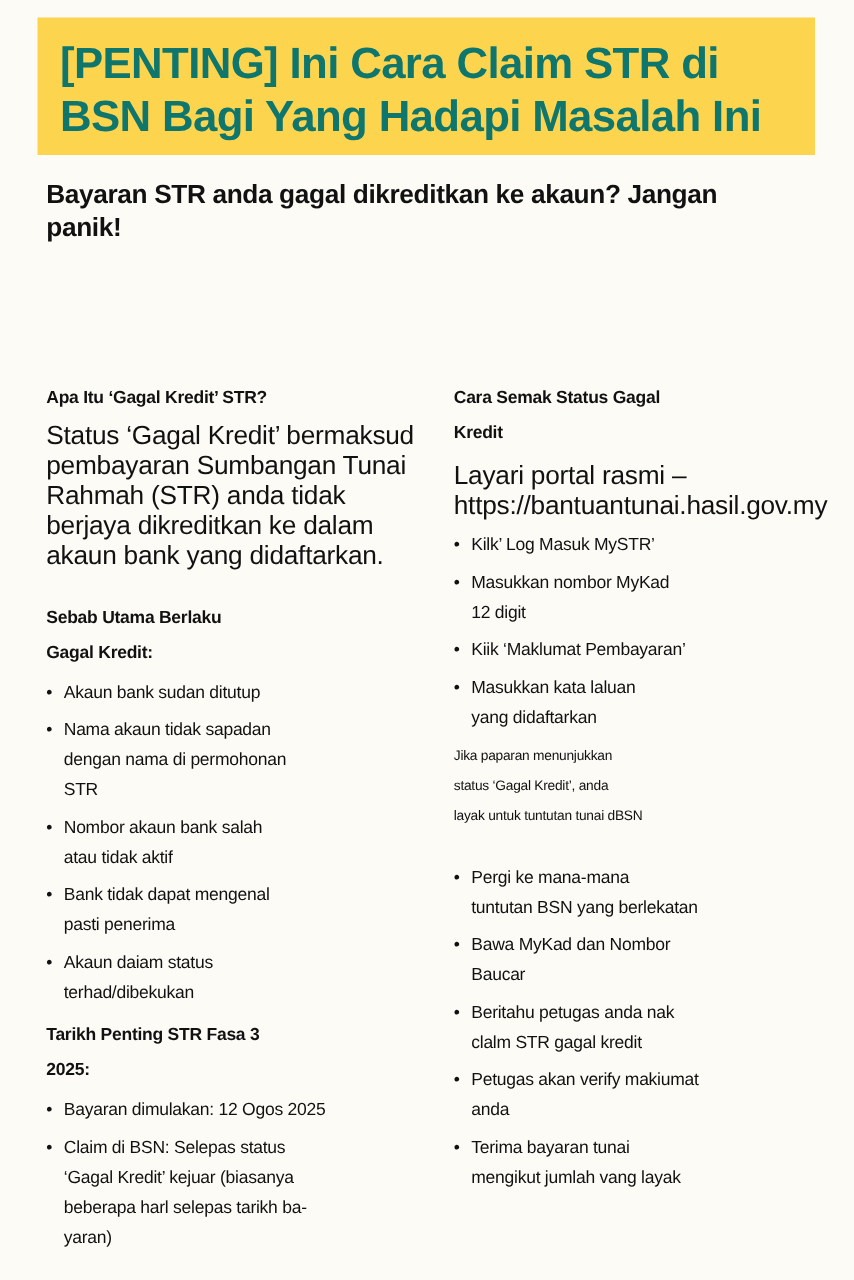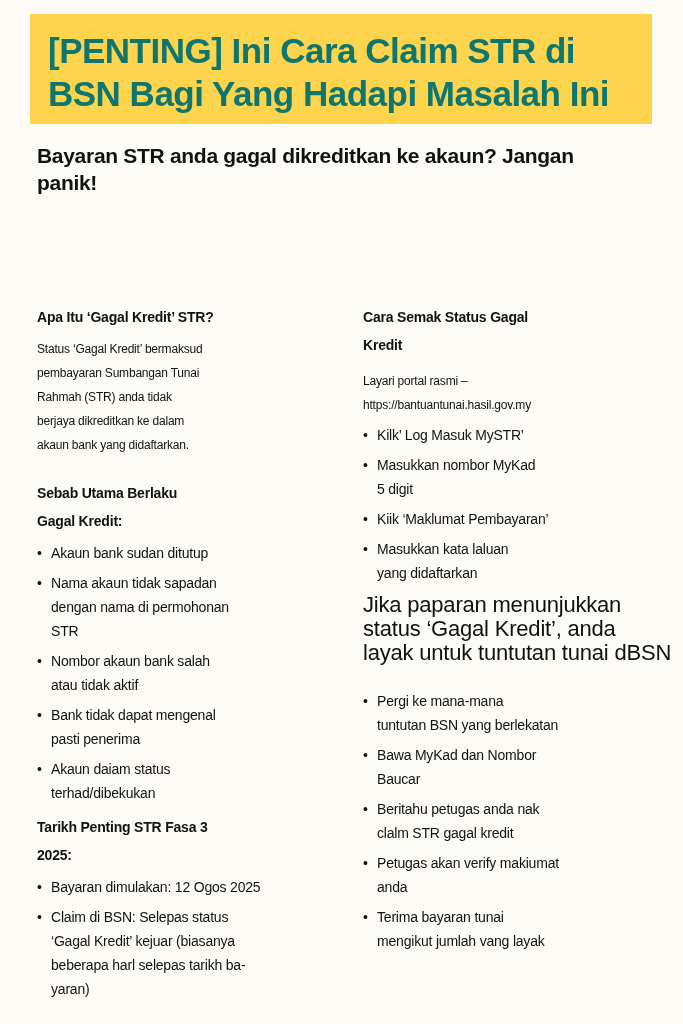--- a/index.html
+++ b/index.html
@@ -28,21 +28,21 @@
     margin: 8px 0 0 0; font-size: 20px; line-height: 27px; white-space: pre-line;
     letter-spacing: -0.2px;
   }
   .col { position: absolute; top: 303px; }
   .col.left { left: 37px; width: 305px; }
   .col.right { left: 363px; width: 310px; }
   .sec-title {
     margin: 0; font-size: 14px; line-height: 28px; font-weight: bold; letter-spacing: -0.2px;
   }
   .para {
-    margin: 6px 0 0 0; font-size: 12px; line-height: 24px; letter-spacing: -0.2px;
+    margin: 6px 0 0 0; font-size: 21px; line-height: 24px; letter-spacing: -0.2px;
     white-space: pre-line;
   }
   ul.bullets { list-style: none; margin: 6px 0 0 0; padding: 0; }
   ul.bullets li {
     position: relative; padding-left: 14px; font-size: 14px; line-height: 24px;
     margin-bottom: 6px; letter-spacing: -0.2px; white-space: pre-line;
   }
   ul.bullets li::before {
     content: "\2022"; position: absolute; left: 0; top: 0;
   }
@@ -101,26 +101,26 @@
 
 <div class="col right">
   <section>
     <h2 class="sec-title" style="white-space:pre-line">Cara Semak Status Gagal
 Kredit</h2>
     <p class="para" style="margin-top:10px">Layari portal rasmi –
 https://bantuantunai.hasil.gov.my</p>
     <ul class="bullets">
       <li>Kilk’ Log Masuk MySTR’</li>
       <li>Masukkan nombor MyKad
-5 digit</li>
+12 digit</li>
       <li>Kiik ‘Maklumat Pembayaran’</li>
       <li>Masukkan kata laluan
 yang didaftarkan</li>
     </ul>
-    <p class="para" style="font-size:22px;margin-top:8px">Jika paparan menunjukkan
+    <p class="para" style="font-size:11px;margin-top:8px">Jika paparan menunjukkan
 status ‘Gagal Kredit’, anda
 layak untuk tuntutan tunai dBSN</p>
   </section>
 
   <section style="margin-top:24px">
     <ul class="bullets" style="margin-top:10px">
       <li>Pergi ke mana-mana
 tuntutan BSN yang berlekatan</li>
       <li>Bawa MyKad dan Nombor
 Baucar</li>

